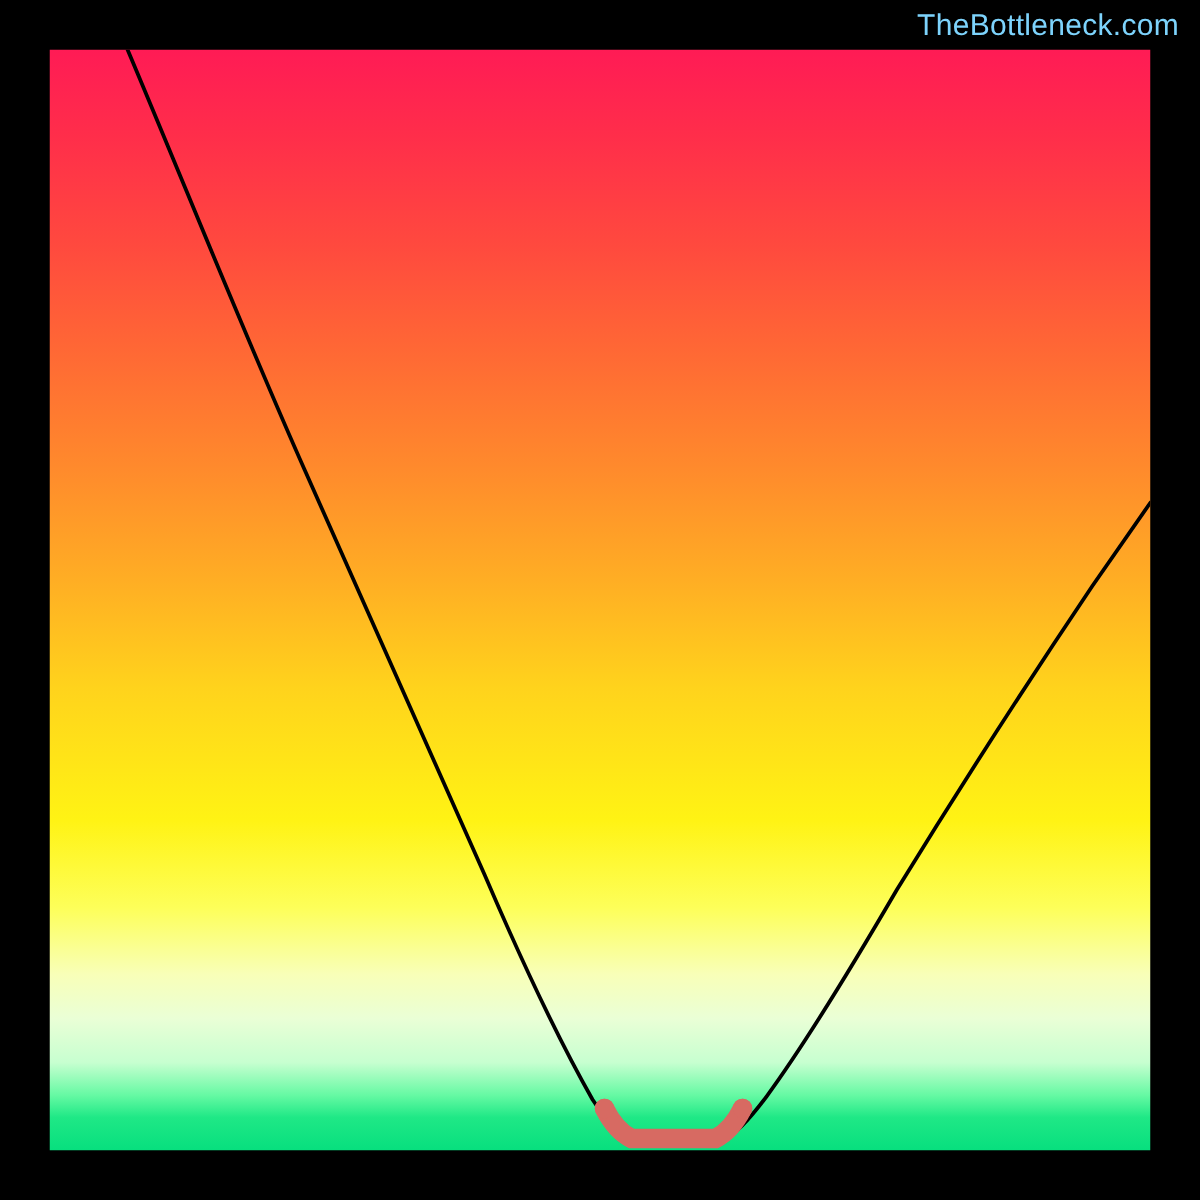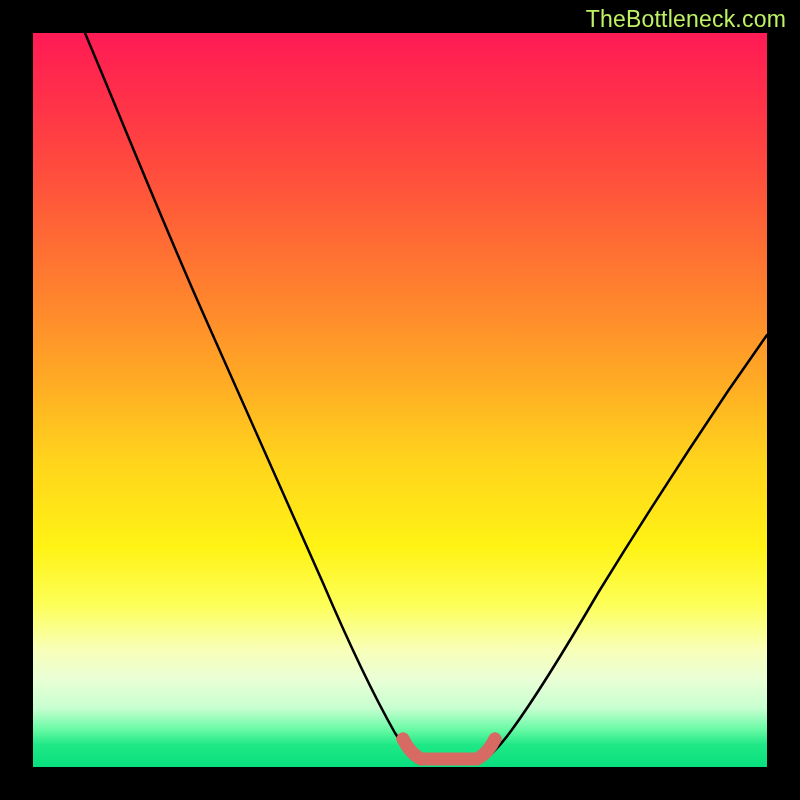--- a/index.html
+++ b/index.html
@@ -14,22 +14,22 @@
   .frame {
     position: relative;
     width: 800px;
     height: 800px;
     background: #000;
   }
   .watermark {
     position: absolute;
     top: 6px;
     right: 14px;
-    color: #bef264;
-    font-size: 23px;
+    color: #7dd3fc;
+    font-size: 20px;
     font-weight: 500;
     letter-spacing: 0.2px;
     z-index: 5;
   }
   .plot-area {
     position: absolute;
     left: 33px;
     top: 33px;
     width: 734px;
     height: 734px;

